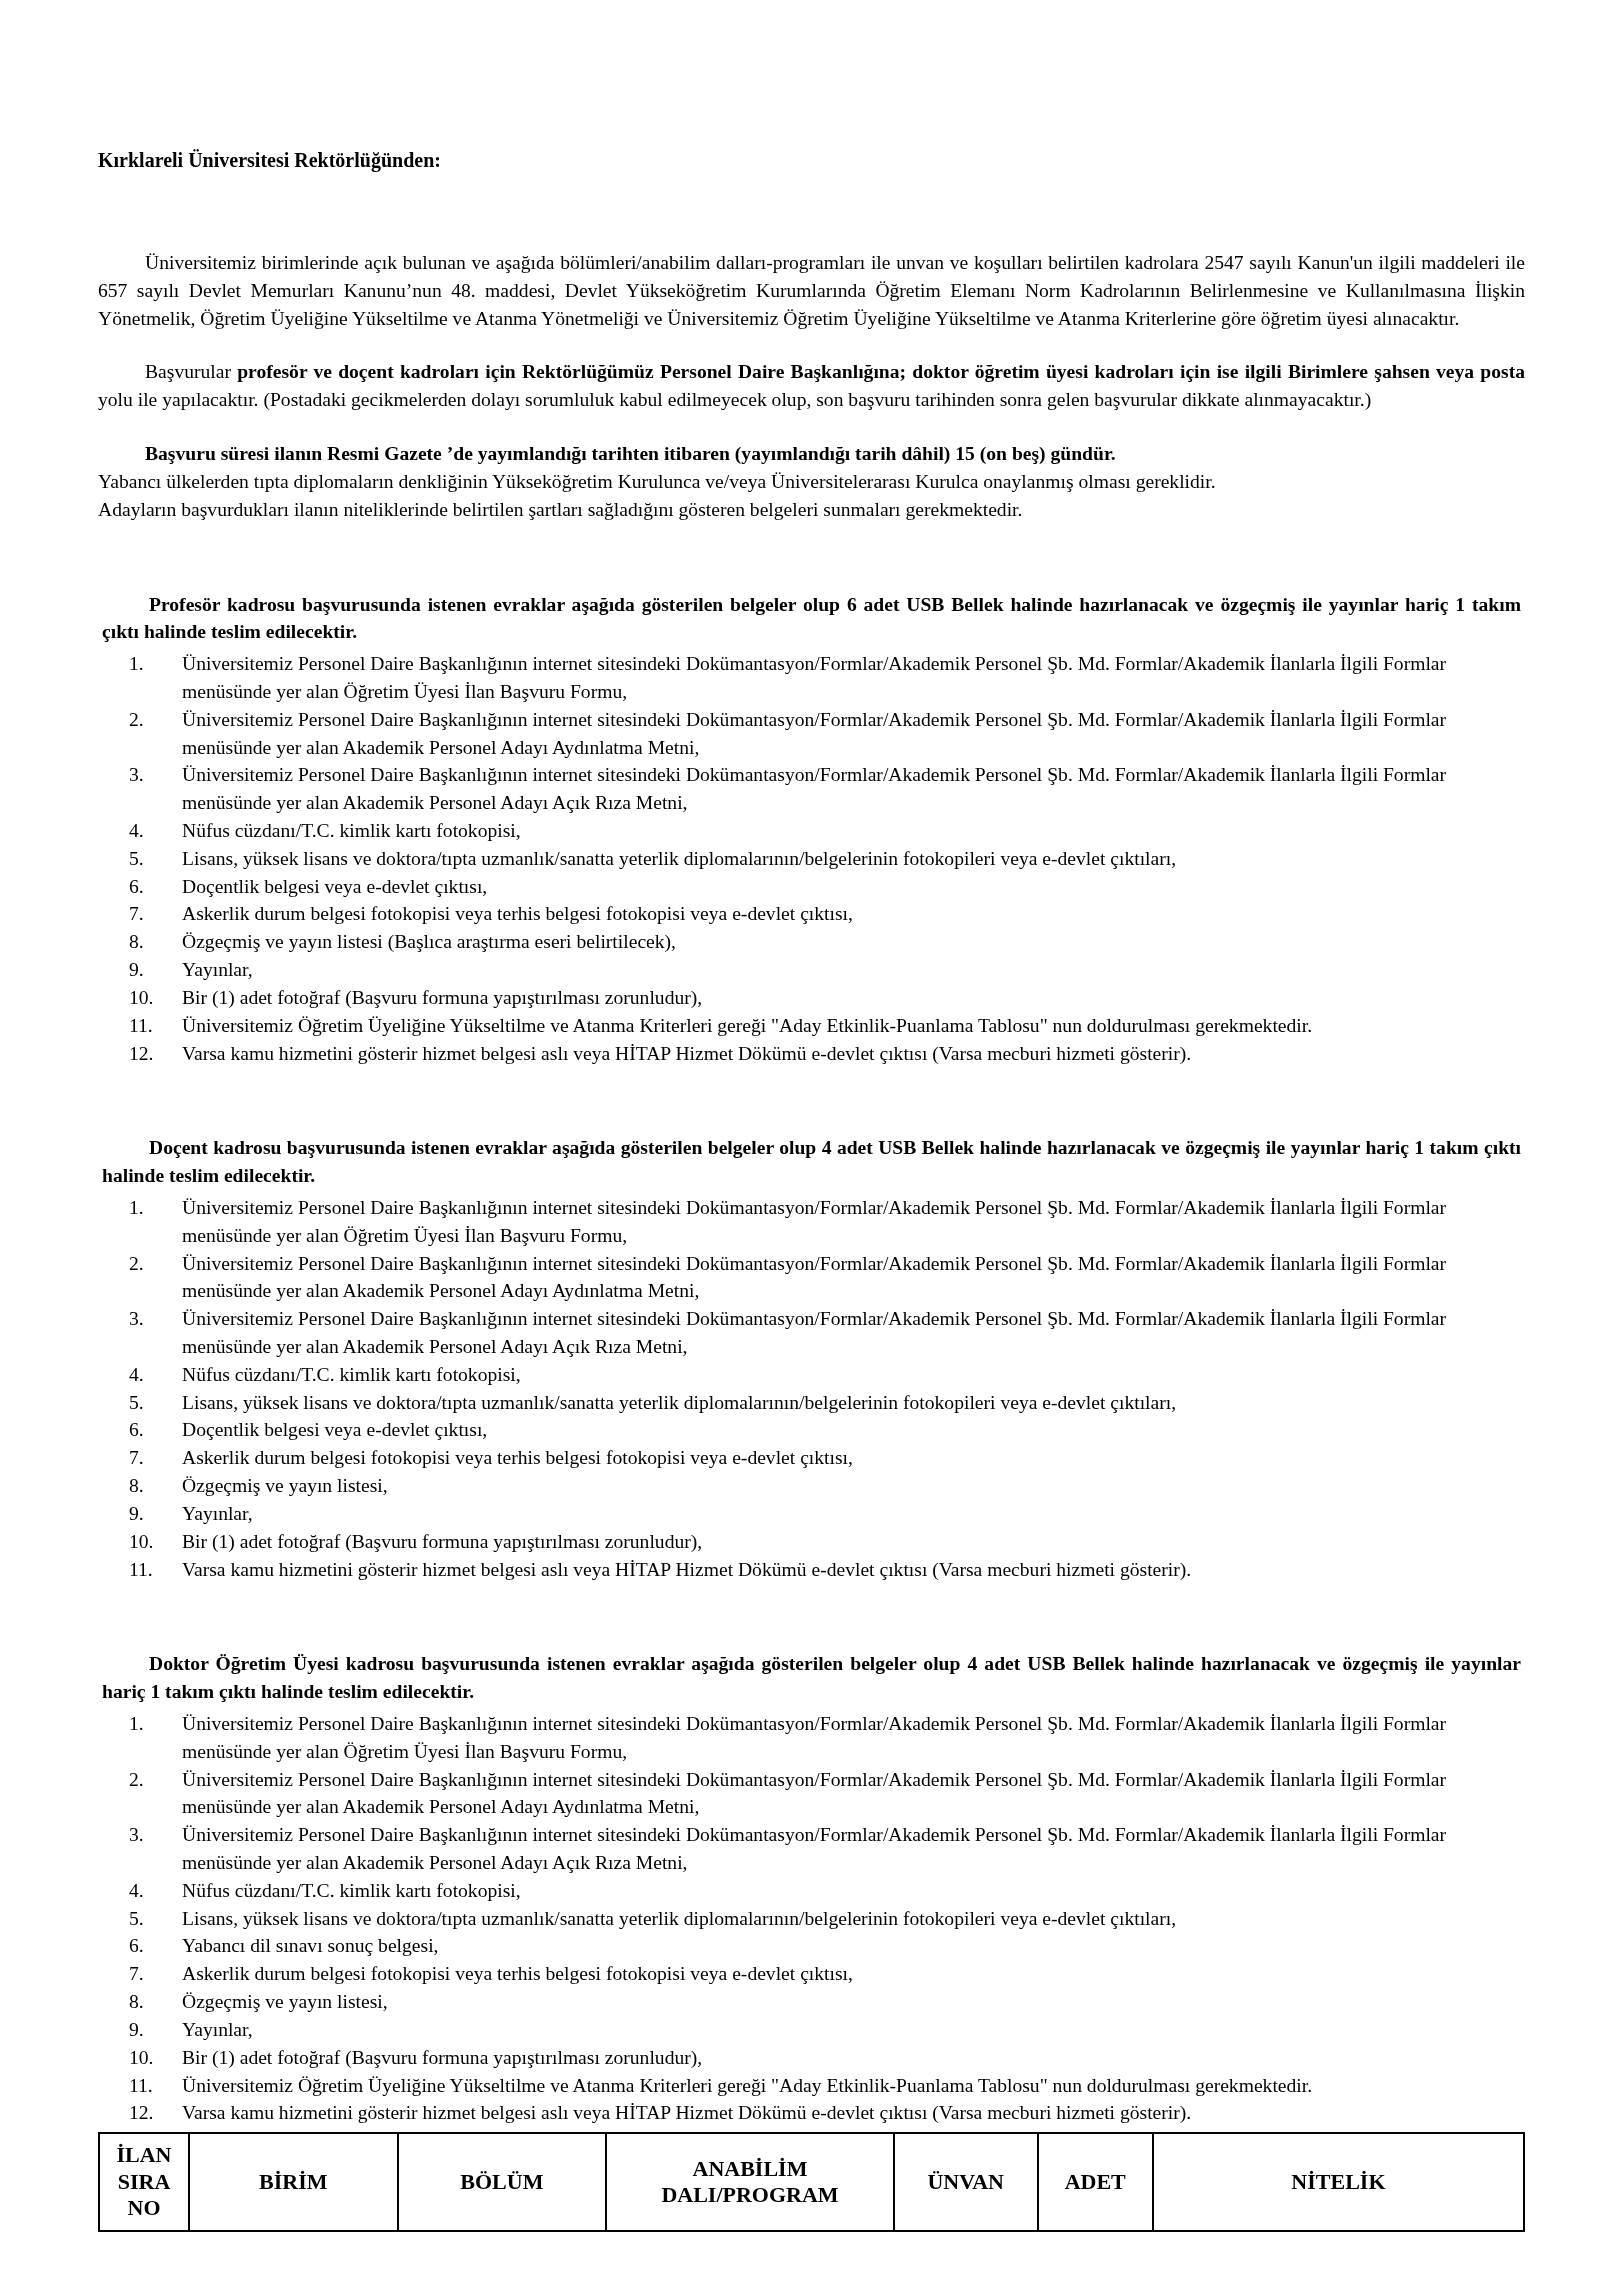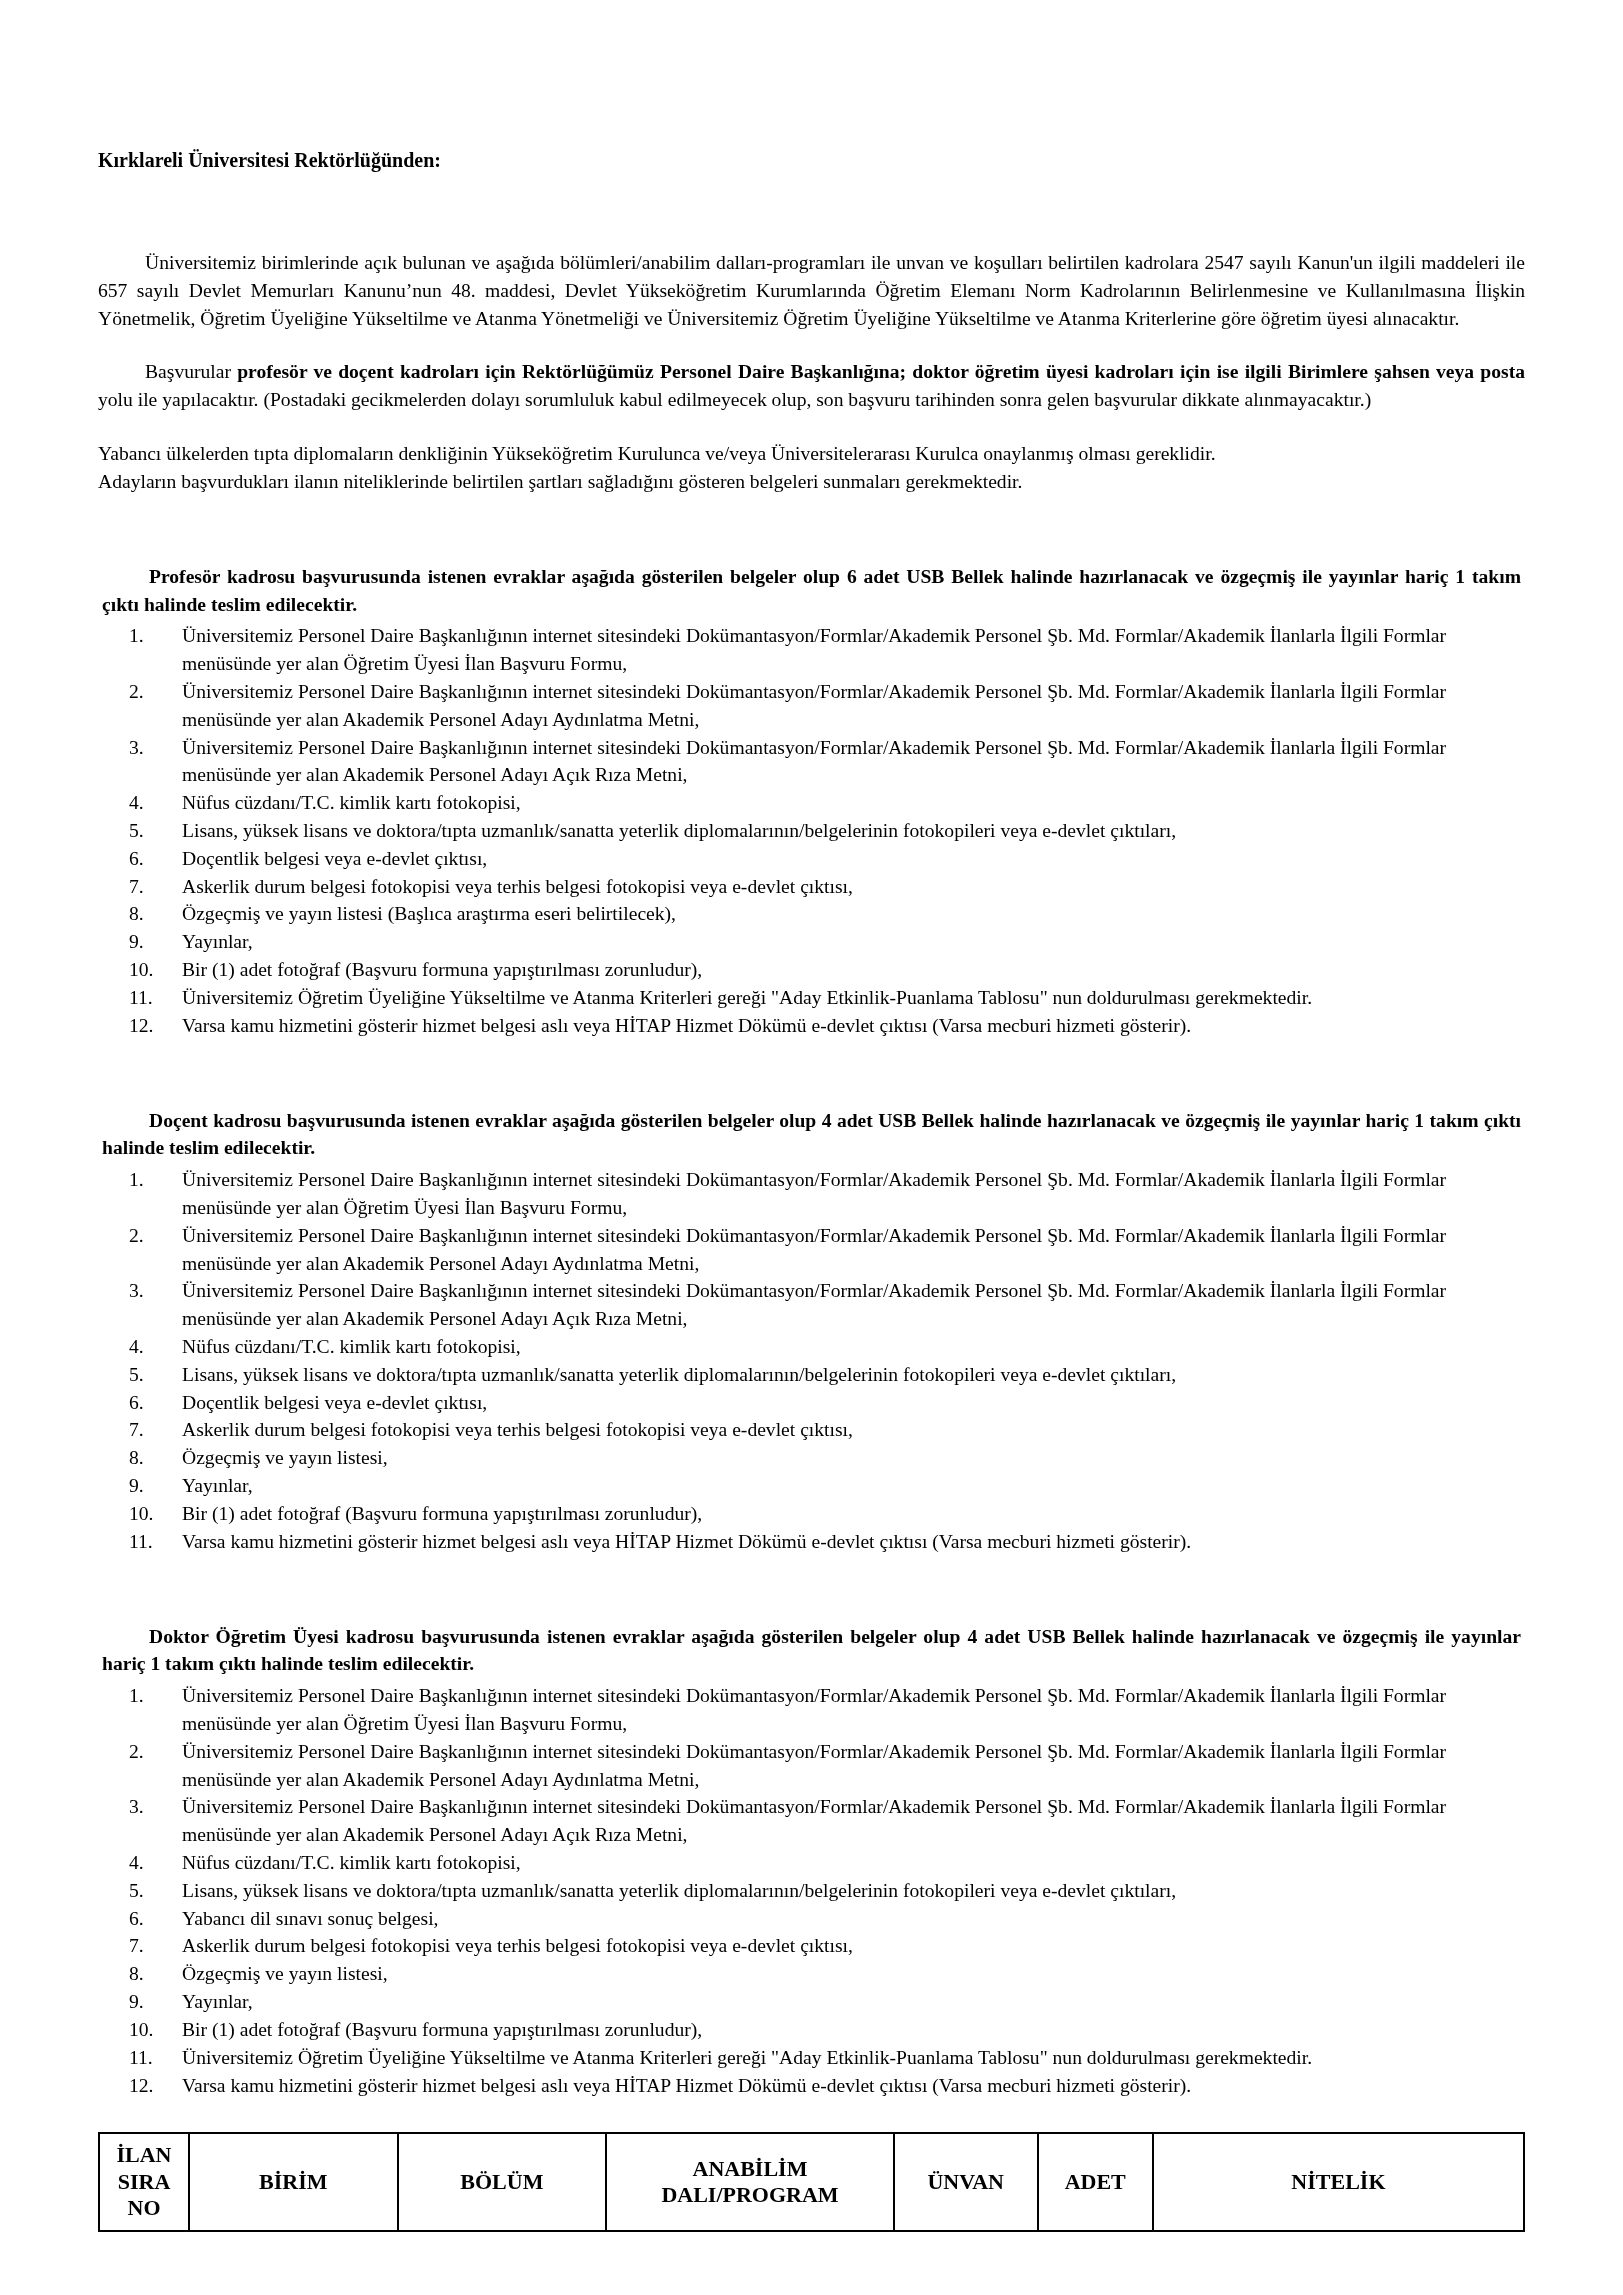--- a/index.html
+++ b/index.html
@@ -112,20 +112,21 @@
   <div class="gap-after-title"></div>
 
   <p class="body-par">Üniversitemiz birimlerinde açık bulunan ve aşağıda bölümleri/anabilim dalları-programları ile unvan ve koşulları belirtilen kadrolara 2547 sayılı Kanun'un ilgili maddeleri ile 657 sayılı Devlet Memurları Kanunu’nun 48. maddesi, Devlet Yükseköğretim Kurumlarında Öğretim Elemanı Norm Kadrolarının Belirlenmesine ve Kullanılmasına İlişkin Yönetmelik, Öğretim Üyeliğine Yükseltilme ve Atanma Yönetmeliği ve Üniversitemiz Öğretim Üyeliğine Yükseltilme ve Atanma Kriterlerine göre öğretim üyesi alınacaktır.</p>
 
   <div class="spacer-md"></div>
 
   <p class="body-par"><span>Başvurular </span><span class="b">profesör ve doçent kadroları için Rektörlüğümüz Personel Daire Başkanlığına; doktor öğretim üyesi kadroları için ise ilgili Birimlere şahsen veya posta</span><span> yolu ile yapılacaktır. (Postadaki gecikmelerden dolayı sorumluluk kabul edilmeyecek olup, son başvuru tarihinden sonra gelen başvurular dikkate alınmayacaktır.)</span></p>
 
   <div class="spacer-md"></div>
 
+  <p class="body-par b">Başvuru süresi ilanın Resmi Gazete ’de yayımlandığı tarihten itibaren (yayımlandığı tarih dâhil) 15 (on beş) gündür.</p>
   <p class="body-par no-indent">Yabancı ülkelerden tıpta diplomaların denkliğinin Yükseköğretim Kurulunca ve/veya Üniversitelerarası Kurulca onaylanmış olması gereklidir.</p>
   <p class="body-par no-indent">Adayların başvurdukları ilanın niteliklerinde belirtilen şartları sağladığını gösteren belgeleri sunmaları gerekmektedir.</p>
 
   <div class="spacer-xl"></div>
 
   <div class="section-head">Profesör kadrosu başvurusunda istenen evraklar aşağıda gösterilen belgeler olup 6 adet USB Bellek halinde hazırlanacak ve özgeçmiş ile yayınlar hariç 1 takım çıktı halinde teslim edilecektir.</div>
   <ol class="req-list">
     <li>
         <span class="num">1.</span>
         <span class="txt">Üniversitemiz Personel Daire Başkanlığının internet sitesindeki Dokümantasyon/Formlar/Akademik Personel Şb. Md. Formlar/Akademik İlanlarla İlgili Formlar menüsünde yer alan Öğretim Üyesi İlan Başvuru Formu,</span>

